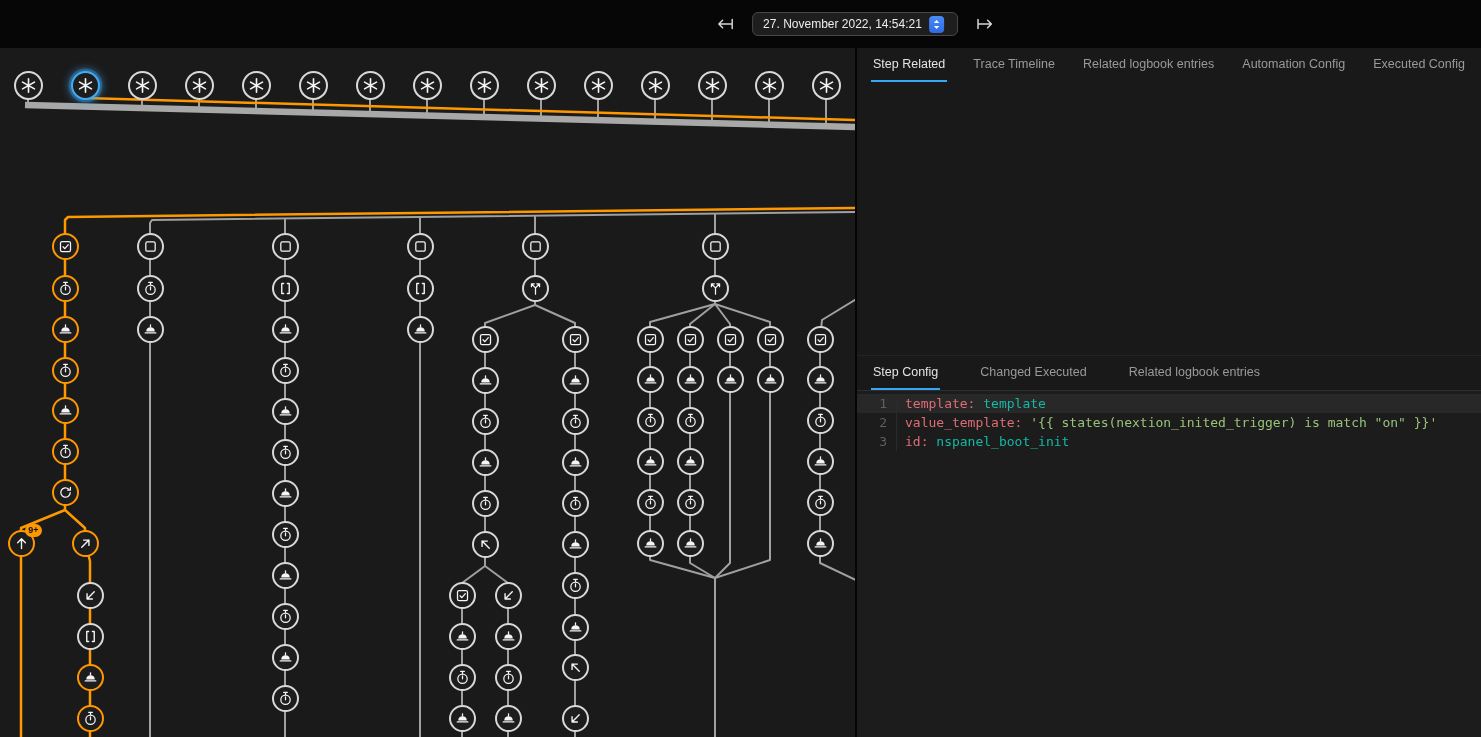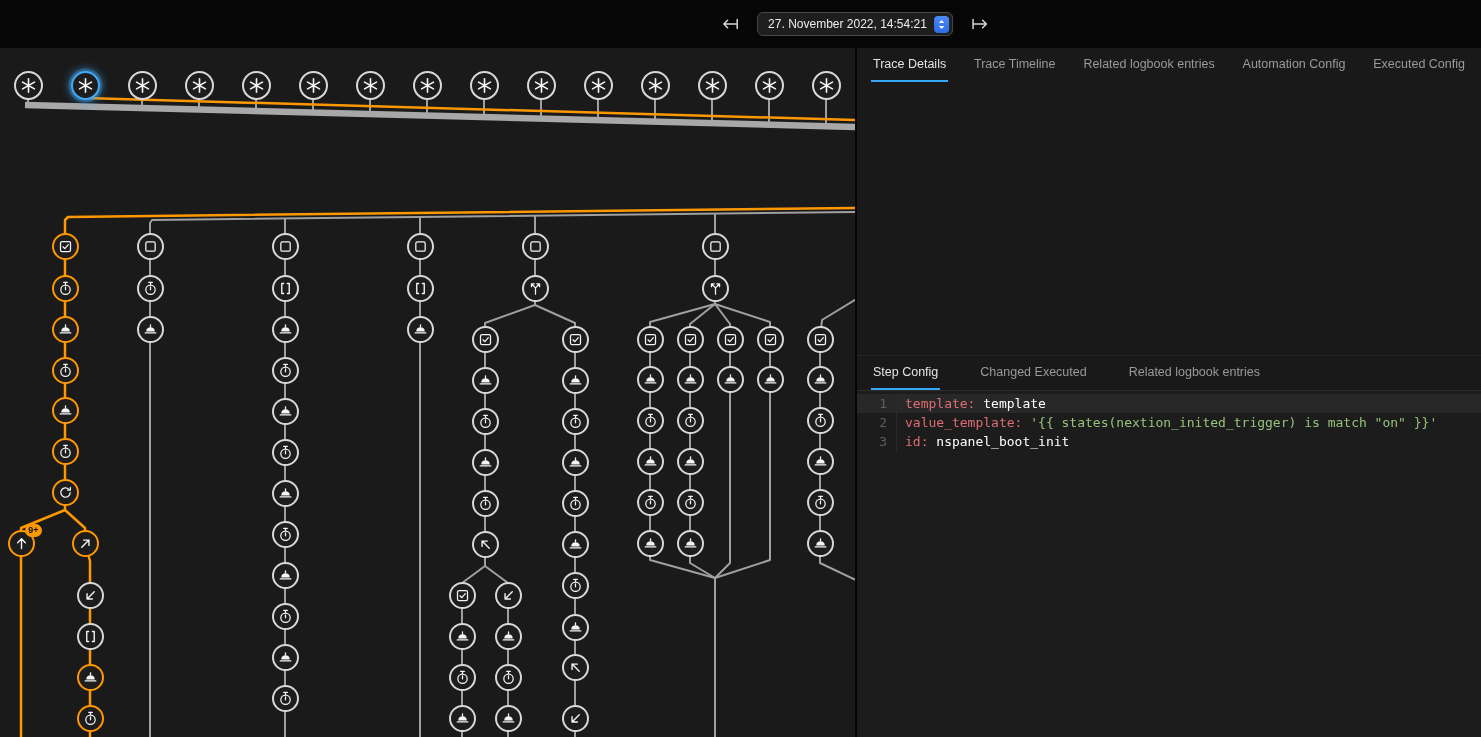--- a/index.html
+++ b/index.html
@@ -4,21 +4,21 @@
 <style>
   html,body{margin:0;padding:0;background:#111;}
   .app{position:relative;width:1481px;height:737px;overflow:hidden;background:#1a1a1a;
        font-family:"Liberation Sans",sans-serif;color:#e6e6e6;}
   
   .topbar{position:absolute;top:0;left:0;width:100%;height:48px;background:#060606;}
   .run-controls{position:absolute;left:855px;top:0;height:48px;transform:translateX(-50%);
                 display:flex;align-items:center;gap:15px;}
   .icon-btn{background:none;border:none;padding:2px;color:#d6d6d6;cursor:pointer;display:flex;}
   .run-select{display:flex;align-items:center;gap:7px;background:#1e1e1e;border:1px solid #484848;
-              border-radius:6px;height:22px;padding:0 3px 0 10px;font-size:12px;color:#ececec;cursor:pointer;}
+              border-radius:6px;height:22px;padding:0 13px 0 10px;font-size:12px;color:#ececec;cursor:pointer;}
   .stepper{width:15px;height:17px;border-radius:4px;background:linear-gradient(180deg,#4a8bf5,#2e6be5);
            display:flex;align-items:center;justify-content:center;}
   
   #graph{position:absolute;top:48px;left:0;width:855px;height:689px;background:#1a1a1a;overflow:hidden;}
   #edges{position:absolute;left:0;top:0;}
   .node{position:absolute;width:27px;height:27px;border-radius:50%;background:#1d1d1d;
         border:2.5px solid #d8d8d8;box-sizing:border-box;display:flex;align-items:center;
         justify-content:center;color:#f5f5f5;cursor:pointer;}
   .node.trigger{width:29px;height:29px;}
   .node.s-a{border-color:#ff9800;}
@@ -43,21 +43,21 @@
                 border-top:1px solid #242424;justify-content:flex-end;}
   .code-editor{flex:1;font-family:"DejaVu Sans Mono",monospace;font-size:13px;line-height:19px;
                background:#1c1c1c;padding-top:3px;overflow:hidden;}
   .code-row{display:flex;}
   .code-row.active{background:#282828;}
   .gutter{width:30px;flex:none;text-align:right;padding-right:9px;color:#5f5f5f;
           border-right:1px solid #2a2a2a;margin-right:8px;}
   .code-text{white-space:pre;}
   .tok-key{color:#e06c75;}
   .tok-string{color:#98c379;}
-  .tok-plain{color:#ffffff;}
+  .tok-plain{color:#14b8a6;}
 </style>
 </head>
 <body>
 
 <div class="app">
 
   <header class="topbar">
     <div class="run-controls">
       <button class="icon-btn">
         <svg width="20" height="20" viewBox="0 0 24 24" fill="none" stroke="currentColor" stroke-width="1.8" stroke-linecap="round" stroke-linejoin="round">
@@ -929,21 +929,21 @@
             <path d="M5.2 15a6.8 6.8 0 0 1 13.6 0z" fill="currentColor" stroke="none"></path>
             <path d="M3.5 17.5h17"></path>
           </svg>
         </span>
       </div>
     </div>
 
   <div class="right">
     <section class="top-panel">
       <nav class="tabbar spread" id="top-tabs">
-          <span class="tab active">Trace Details</span>
+          <span class="tab active">Step Related</span>
           <span class="tab">Trace Timeline</span>
           <span class="tab">Related logbook entries</span>
           <span class="tab">Automation Config</span>
           <span class="tab">Executed Config</span>
         </nav>
     </section>
     <section class="bottom-panel">
       <nav class="tabbar lefty" id="bottom-tabs">
           <span class="tab active">Step Config</span>
           <span class="tab">Changed Executed</span>

